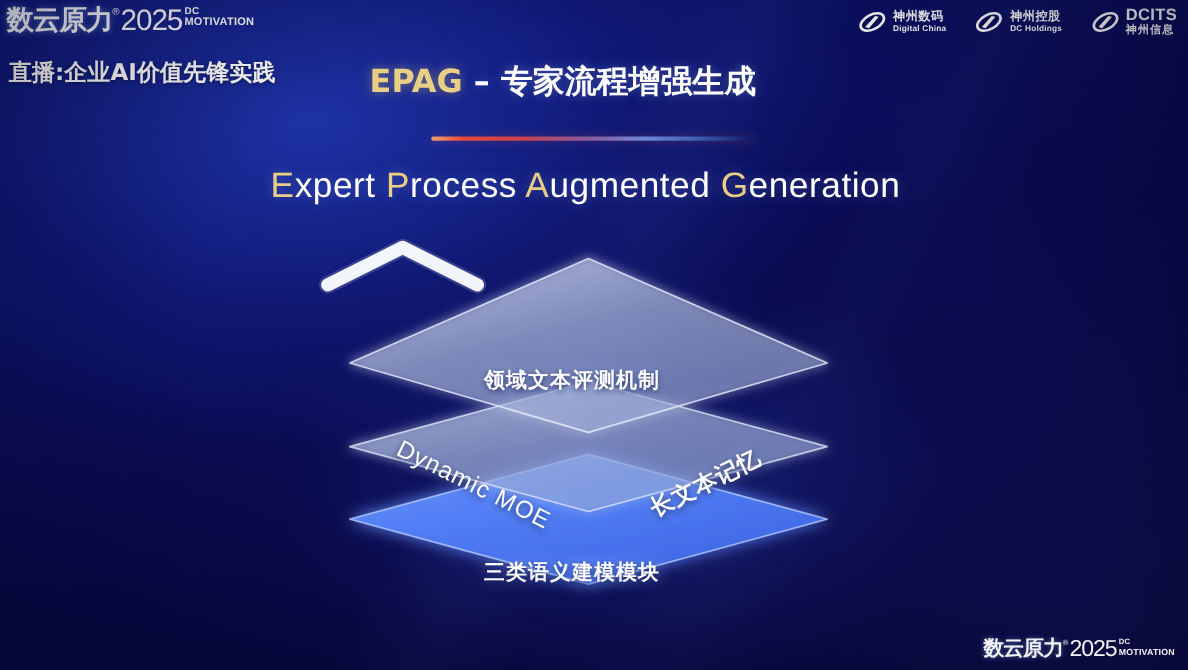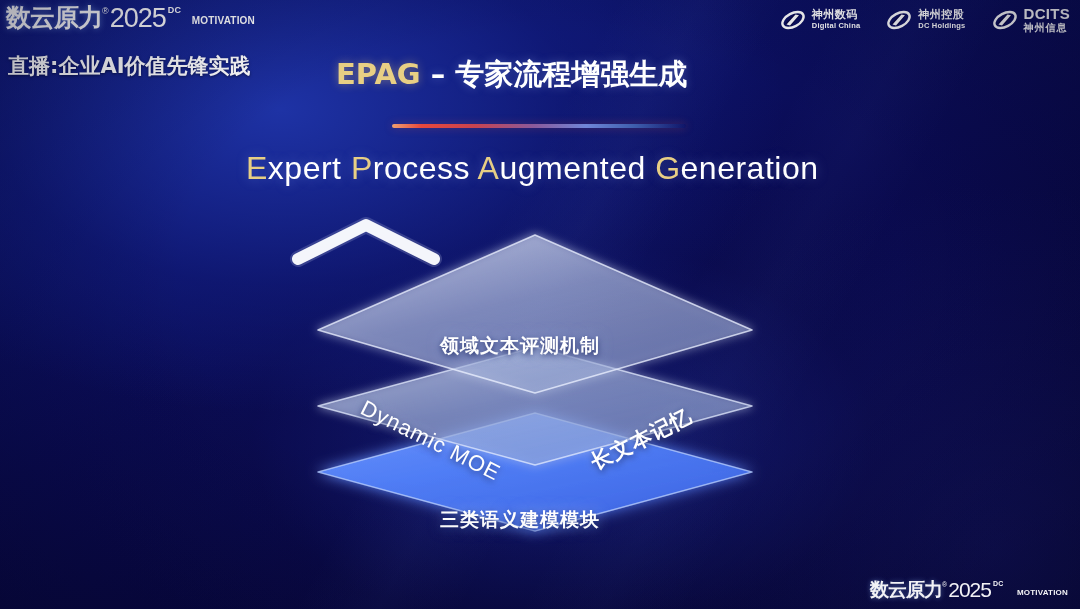--- a/index.html
+++ b/index.html
@@ -27,21 +27,21 @@
   
   .logo-tl{position:absolute;left:6px;top:3px;display:flex;align-items:flex-start;}
   .lg-cn{font-size:25px;font-weight:bold;color:#ffffff;letter-spacing:-1px;
     font-family:"DejaVu Sans","Liberation Sans",sans-serif;line-height:30px;
     text-shadow:0 0 6px rgba(150,190,255,.6);}
   .lg-reg{font-size:9px;color:#ffffff;line-height:12px;margin:2px 1px 0 0;}
   .lg-year{font-size:27px;font-weight:normal;color:#ffffff;line-height:30px;letter-spacing:-1px;
     font-family:"Liberation Sans",sans-serif;}
   .lg-sub{display:flex;flex-direction:column;margin-left:2px;margin-top:2px;}
   .lg-dc{font-size:9px;font-weight:bold;color:#ffffff;line-height:10px;letter-spacing:.3px;}
-  .lg-mot{font-size:10px;font-weight:bold;color:#ffffff;line-height:11px;letter-spacing:.2px;margin-left:24px;}
+  .lg-mot{font-size:10px;font-weight:bold;color:#ffffff;line-height:11px;letter-spacing:.2px;}
 
   .live-line{position:absolute;left:8px;top:52px;font-size:21px;font-weight:bold;color:#ffffff;
     font-family:"DejaVu Sans","Liberation Sans",sans-serif;letter-spacing:0px;
     text-shadow:0 1px 3px rgba(0,0,0,.5);}
 
   
   .brands{position:absolute;right:10px;top:6px;display:flex;align-items:center;gap:26px;}
   .brand{display:flex;align-items:center;gap:6px;}
   .swoosh{width:26px;height:22px;flex:none;}
   .brand-txt{display:flex;flex-direction:column;line-height:1;}

